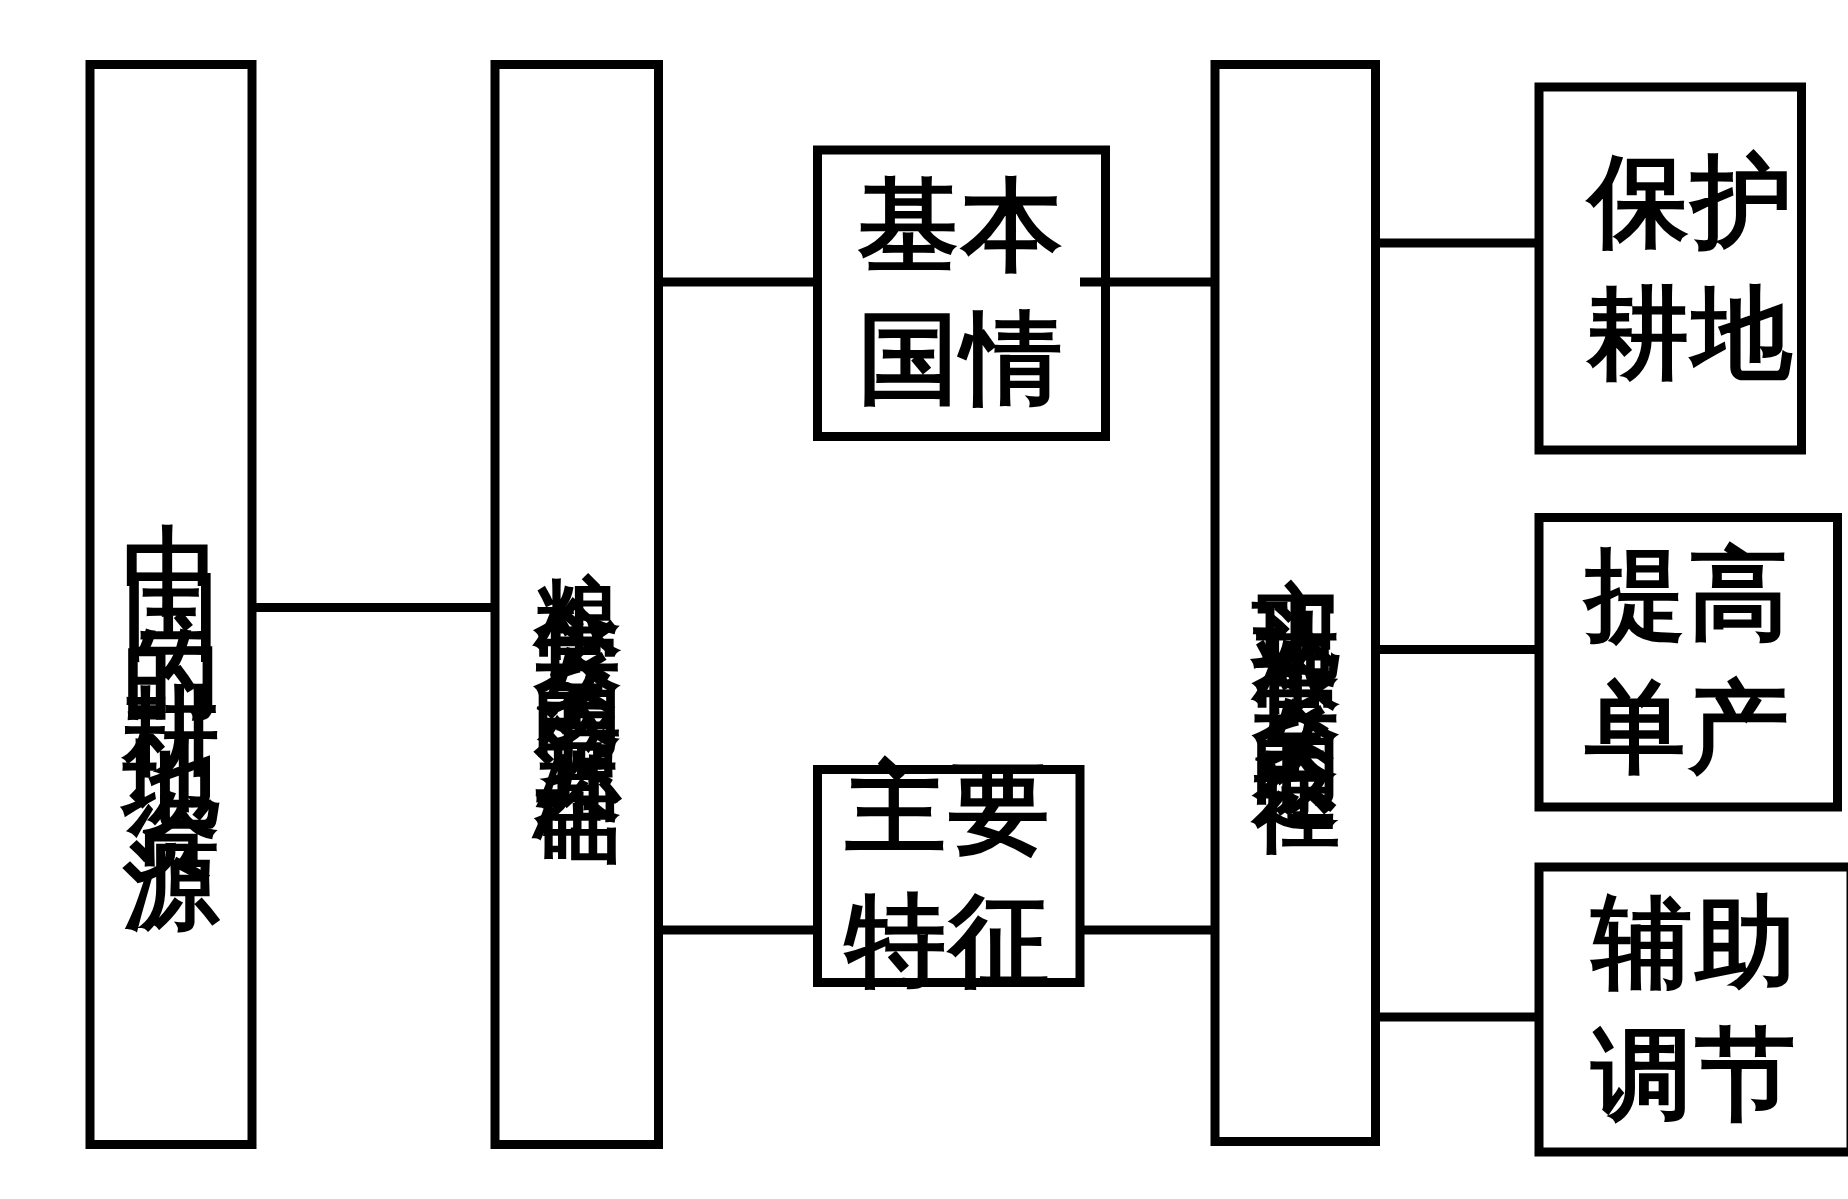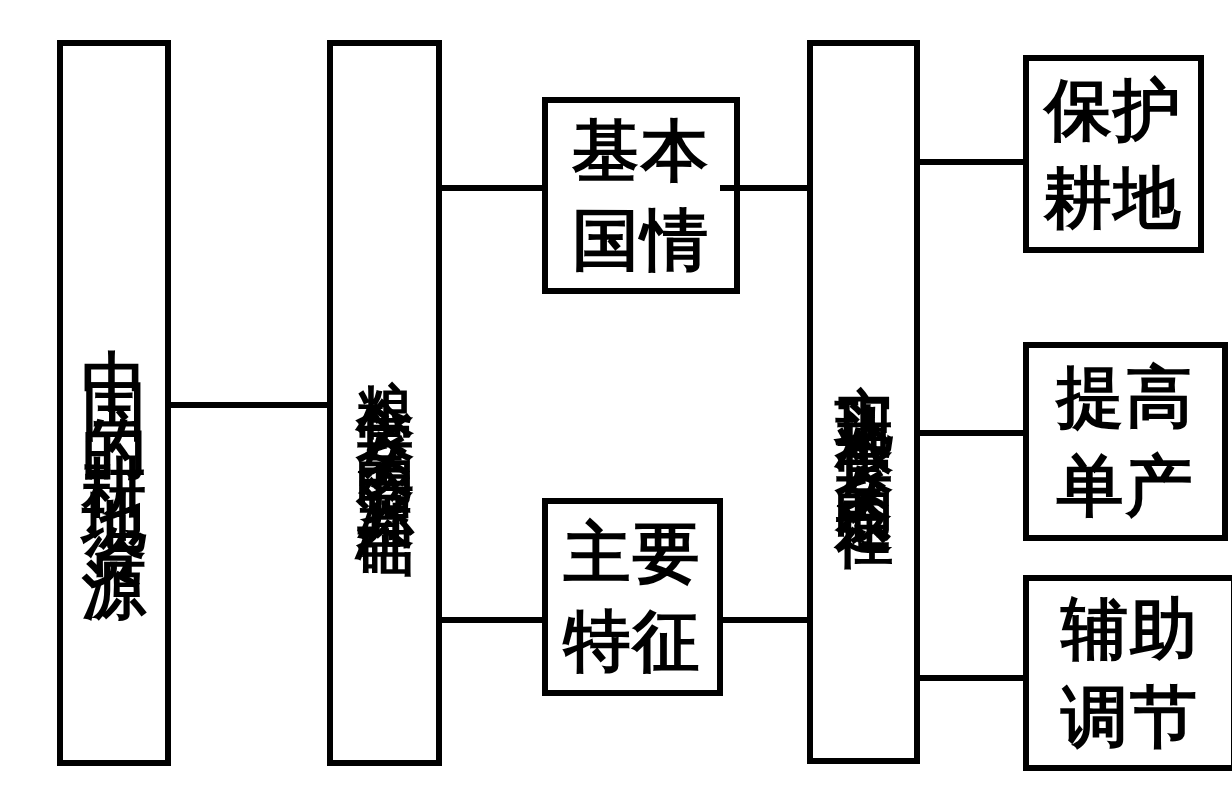--- a/index.html
+++ b/index.html
@@ -33,22 +33,22 @@
     white-space: nowrap;
   }
   .node-a { left: 57px;  top: 40px;  width: 114px; height: 726px; }
   .node-b { left: 327px; top: 40px;  width: 115px; height: 726px; }
   .node-e { left: 807px; top: 40px;  width: 113px; height: 724px; }
   .node-a .vtext { font-size: 64px; letter-spacing: 0.55em; margin-bottom: -0.55em; }
   .node-b .vtext { font-size: 58px; letter-spacing: 0.30em; margin-bottom: -0.30em; }
   .node-e .vtext { font-size: 58px; letter-spacing: 0.28em; margin-bottom: -0.28em; }
   
   .node-c { left: 542px;  top: 97px;  width: 198px; height: 197px; }
-  .node-d { left: 542px;  top: 498px; width: 181px; height: 198px; }
-  .node-f { left: 1023px; top: 55px;  width: 181px; height: 198px; }
+  .node-d { left: 542px;  top: 510px; width: 181px; height: 148px; }
+  .node-f { left: 1023px; top: 55px;  width: 181px; height: 248px; justify-content: flex-end; }
   .node-g { left: 1023px; top: 342px; width: 205px; height: 199px; }
   .node-h { left: 1023px; top: 575px; width: 214px; height: 196px; }
   .htext {
     font-weight: bold;
     color: #000000;
     font-size: 67px;
     line-height: 1.32;
     width: 2.1em;
     text-align: center;
     word-break: break-all;

